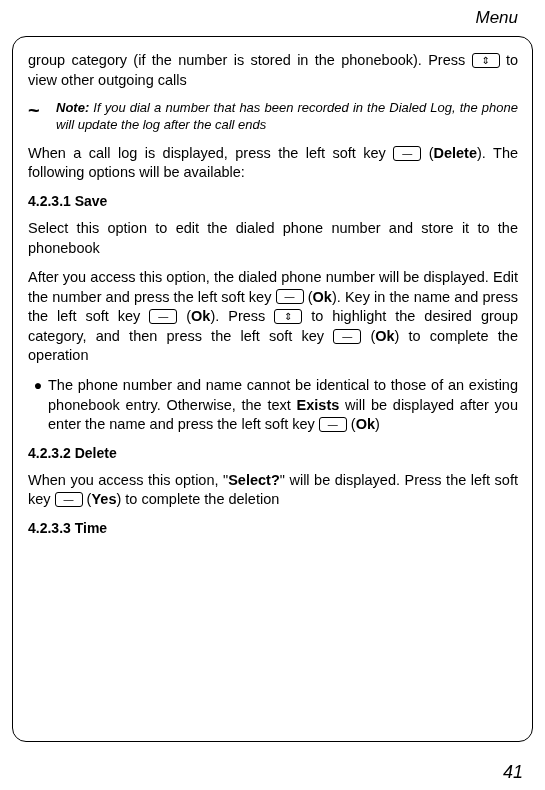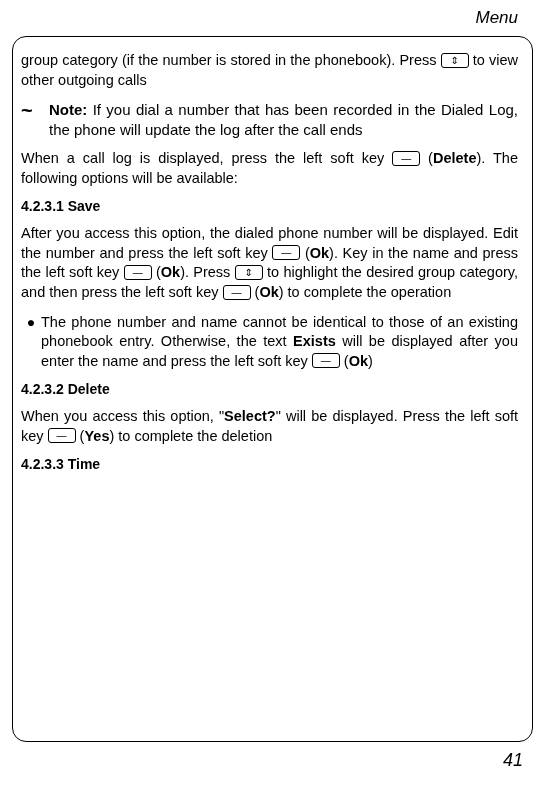--- a/index.html
+++ b/index.html
@@ -13,21 +13,21 @@
   .header {
     text-align: right;
     font-style: italic;
     font-size: 17px;
     padding: 8px 27px 4px 0;
   }
   .page-frame {
     margin: 4px 12px 0 12px;
     border: 1px solid #000;
     border-radius: 14px;
-    padding: 14px 14px 40px 8px;
+    padding: 14px 14px 40px 15px;
     height: 706px;
   }
   .para {
     font-size: 14.5px;
     line-height: 1.35;
     text-align: justify;
     margin-bottom: 10px;
   }
   .note-row {
     display: flex;
@@ -35,21 +35,22 @@
     margin-bottom: 10px;
   }
   .note-icon {
     width: 28px;
     flex-shrink: 0;
     font-size: 20px;
     font-weight: bold;
     line-height: 1;
   }
   .note-text {
-    font-size: 15px;
+    font-style: italic;
+    font-size: 13px;
     line-height: 1.3;
     text-align: justify;
   }
   .note-text .note-label {
     font-weight: bold;
   }
   .heading {
     font-weight: bold;
     font-size: 14px;
     margin-top: 10px;
@@ -85,21 +86,21 @@
     background: #fff;
     position: relative;
     top: -1px;
   }
   .key-wide { width: 28px; text-align: center; }
   .page-num {
     text-align: right;
     font-style: italic;
     font-size: 18px;
     padding-right: 22px;
-    margin-top: 8px;
+    margin-top: 20px;
   }
   b { font-weight: bold; }
 </style>
 </head>
 <body>
 
 <div class="header">Menu</div>
 
 <div class="page-frame">
 
@@ -114,20 +115,21 @@
     </div>
   </div>
 
 
   <div class="para">
     <span>When a call log is displayed, press the left soft key </span><span class="key-icon key-wide">—</span><span> (</span><b>Delete</b><span>). The following options will be available:</span>
   </div>
 
   <div class="heading">4.2.3.1 Save</div>
 
+  <div class="para">Select this option to edit the dialed phone number and store it to the phonebook</div>
 
   <div class="para">
     <span>After you access this option, the dialed phone number will be displayed. Edit the number and press the left soft key </span><span class="key-icon key-wide">—</span><span> (</span><b>Ok</b><span>). Key in the name and press the left soft key </span><span class="key-icon key-wide">—</span><span> (</span><b>Ok</b><span>). Press </span><span class="key-icon key-wide">⇕</span><span> to highlight the desired group category, and then press the left soft key </span><span class="key-icon key-wide">—</span><span> (</span><b>Ok</b><span>) to complete the operation</span>
   </div>
 
   <div class="bullet-row">
     <div class="bullet">●</div>
     <div class="bullet-text">
       <span>The phone number and name cannot be identical to those of an existing phonebook entry. Otherwise, the text </span><b>Exists</b><span> will be displayed after you enter the name and press the left soft key </span><span class="key-icon key-wide">—</span><span> (</span><b>Ok</b><span>)</span>
     </div>

